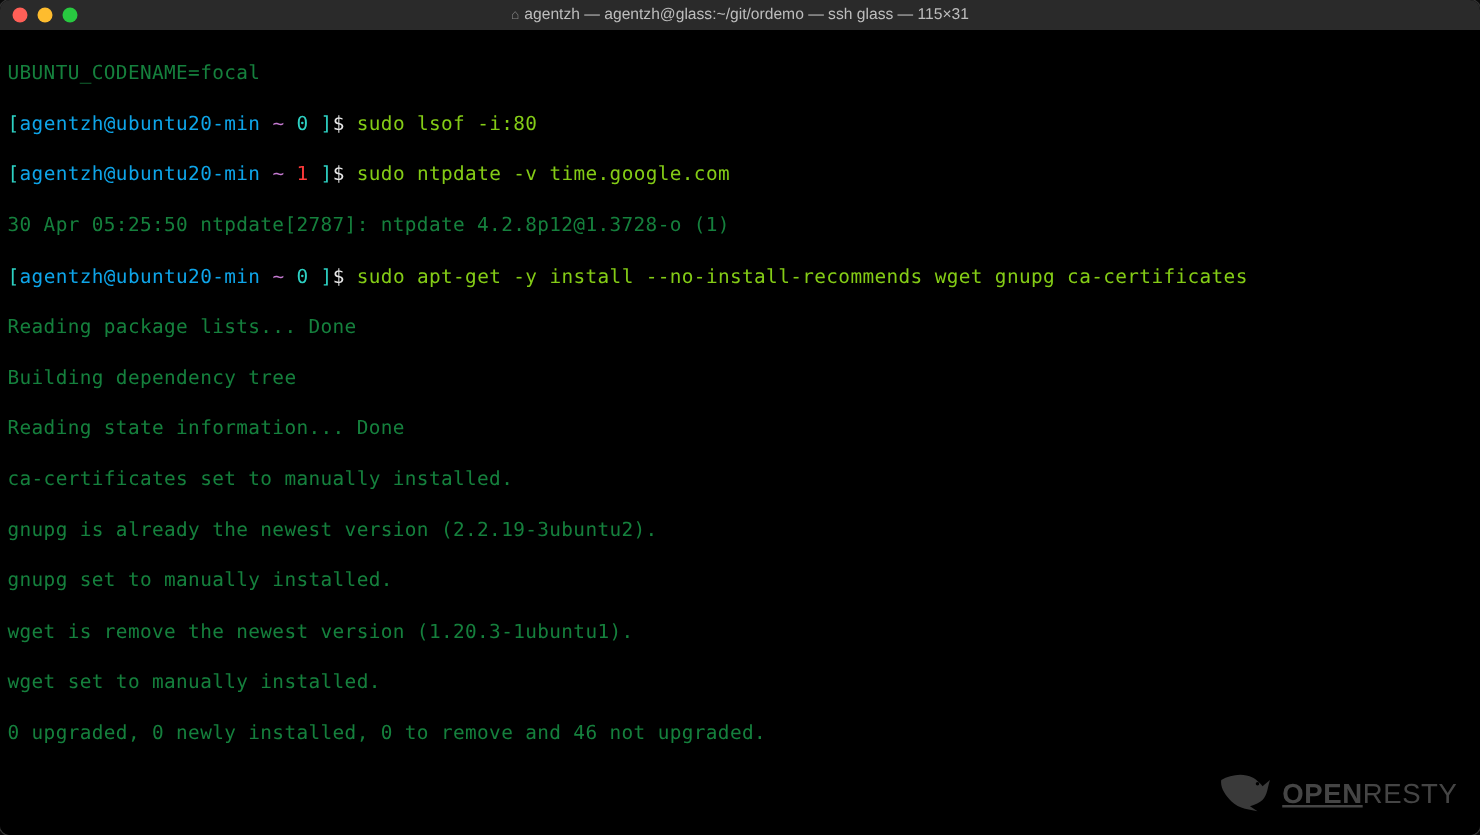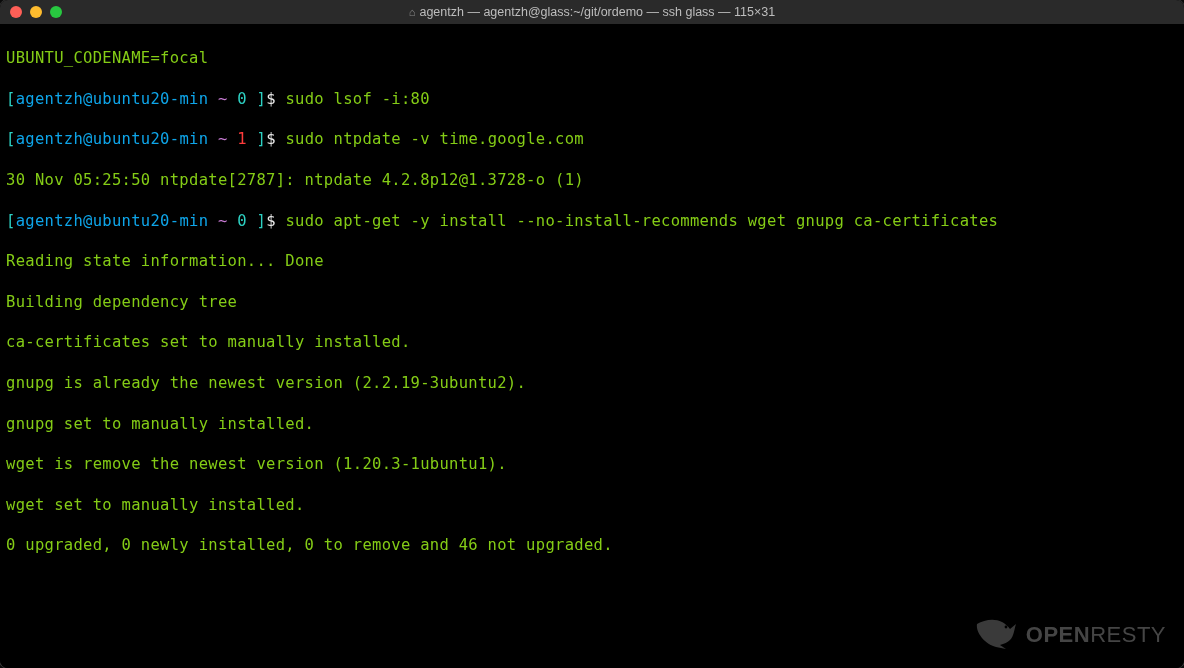--- a/index.html
+++ b/index.html
@@ -69,41 +69,41 @@
   }
   .line { display: block; }
 
   .p-br   { color: #2dd1c3; } 
   .p-user { color: #0ea5e9; } 
   .p-tilde{ color: #c77bd3; } 
   .p-zero { color: #2dd1c3; }
   .p-one  { color: #ff3b3b; }
   .p-doll { color: #e8e8e8; }
   .cmd    { color: #84cc16; }
-  .out    { color: #84cc16; }
+  .out    { color: #15803d; }
 
   .watermark {
     position: absolute;
     right: 18px;
     bottom: 16px;
     display: flex;
     align-items: center;
     gap: 2px;
     opacity: 0.45;
     pointer-events: none;
   }
   .watermark svg { display: block; }
   .wm-text {
     font-family: -apple-system, BlinkMacSystemFont, "Segoe UI", sans-serif;
     font-size: 22px;
     font-weight: 400;
     color: #9a9a9a;
     letter-spacing: 0.5px;
   }
-  .wm-text .wm-bold { font-weight: 700; }
+  .wm-text .wm-bold { font-weight: 700; text-decoration: underline; }
 </style>
 </head>
 <body>
 
 <div class="window">
 
   <div class="titlebar">
     <div class="traffic-lights">
       <div class="tl-dot tl-close"></div>
       <div class="tl-dot tl-min"></div>
@@ -111,24 +111,25 @@
     </div>
     <div class="title-text">
       <span class="home-icon">⌂</span><span>agentzh — agentzh@glass:~/git/ordemo — ssh glass — 115×31</span>
     </div>
   </div>
 
   <div class="term">
 <span class="line out">UBUNTU_CODENAME=focal</span>
 <span class="line"><span class="p-br">[</span><span class="p-user">agentzh@ubuntu20-min</span> <span class="p-tilde">~</span> <span class="p-zero">0</span> <span class="p-br">]</span><span class="p-doll">$</span> <span class="cmd">sudo lsof -i:80</span></span>
 <span class="line"><span class="p-br">[</span><span class="p-user">agentzh@ubuntu20-min</span> <span class="p-tilde">~</span> <span class="p-one">1</span> <span class="p-br">]</span><span class="p-doll">$</span> <span class="cmd">sudo ntpdate -v time.google.com</span></span>
-<span class="line out">30 Nov 05:25:50 ntpdate[2787]: ntpdate 4.2.8p12@1.3728-o (1)</span>
+<span class="line out">30 Apr 05:25:50 ntpdate[2787]: ntpdate 4.2.8p12@1.3728-o (1)</span>
 <span class="line"><span class="p-br">[</span><span class="p-user">agentzh@ubuntu20-min</span> <span class="p-tilde">~</span> <span class="p-zero">0</span> <span class="p-br">]</span><span class="p-doll">$</span> <span class="cmd">sudo apt-get -y install --no-install-recommends wget gnupg ca-certificates</span></span>
+<span class="line out">Reading package lists... Done</span>
+<span class="line out">Building dependency tree</span>
 <span class="line out">Reading state information... Done</span>
-<span class="line out">Building dependency tree</span>
 <span class="line out">ca-certificates set to manually installed.</span>
 <span class="line out">gnupg is already the newest version (2.2.19-3ubuntu2).</span>
 <span class="line out">gnupg set to manually installed.</span>
 <span class="line out">wget is remove the newest version (1.20.3-1ubuntu1).</span>
 <span class="line out">wget set to manually installed.</span>
 <span class="line out">0 upgraded, 0 newly installed, 0 to remove and 46 not upgraded.</span>
 
 
 
 

